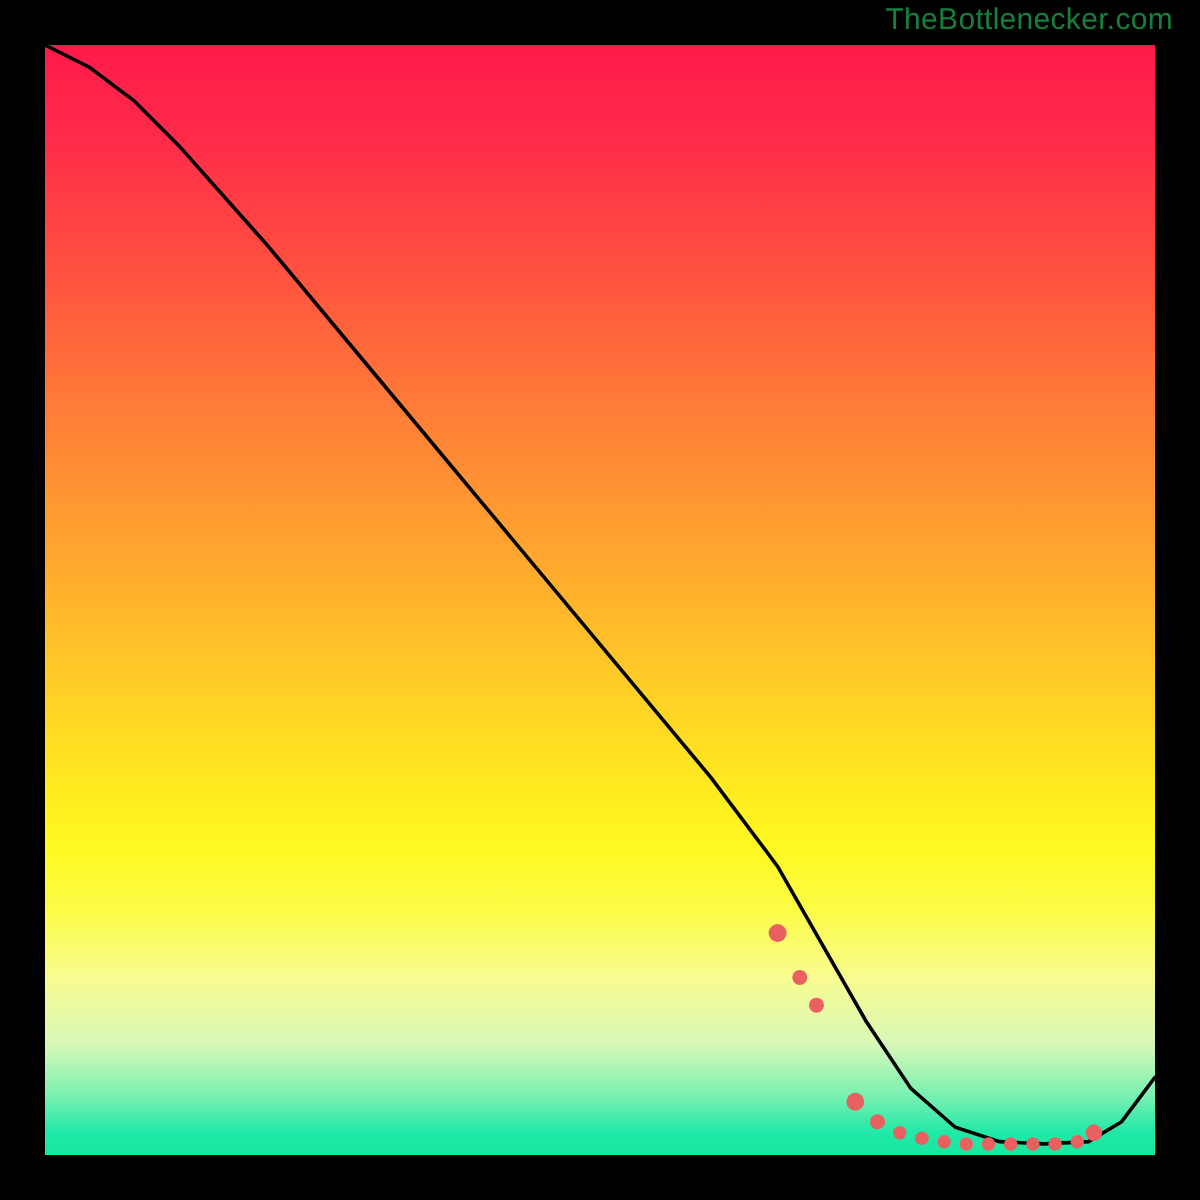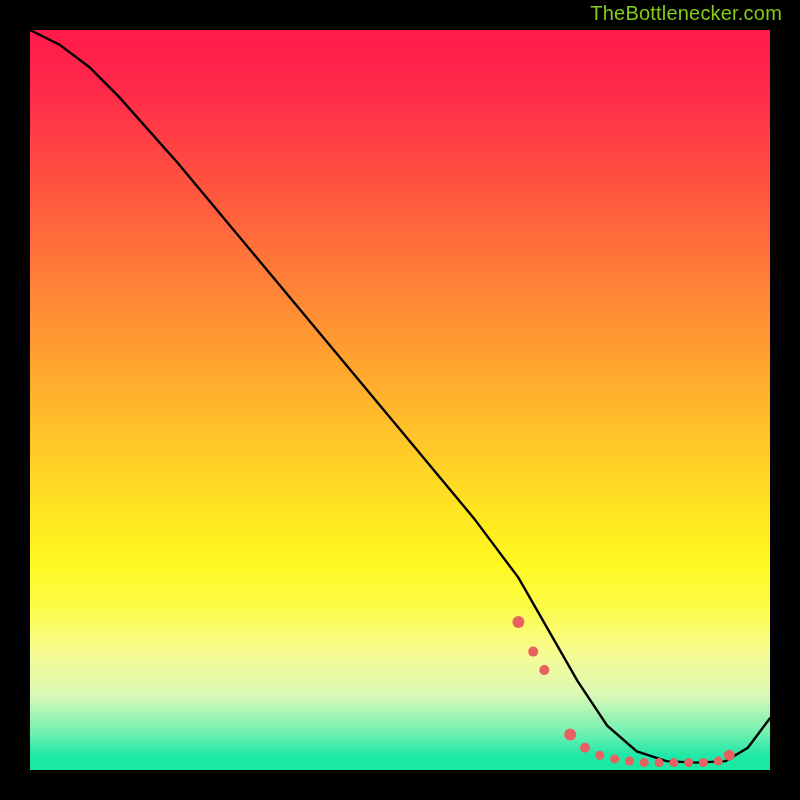--- a/index.html
+++ b/index.html
@@ -8,21 +8,21 @@
     height: 800px;
     background: #000;
     position: relative;
     font-family: Arial, sans-serif;
     overflow: hidden;
   }
   .attribution {
     position: absolute;
     top: 2px;
     right: 18px;
-    color: #84cc16;
+    color: #15803d;
     font-size: 20px;
     font-weight: normal;
     letter-spacing: 0.2px;
   }
   .plot-area {
     position: absolute;
     left: 30px;
     top: 30px;
     width: 740px;
     height: 740px;

